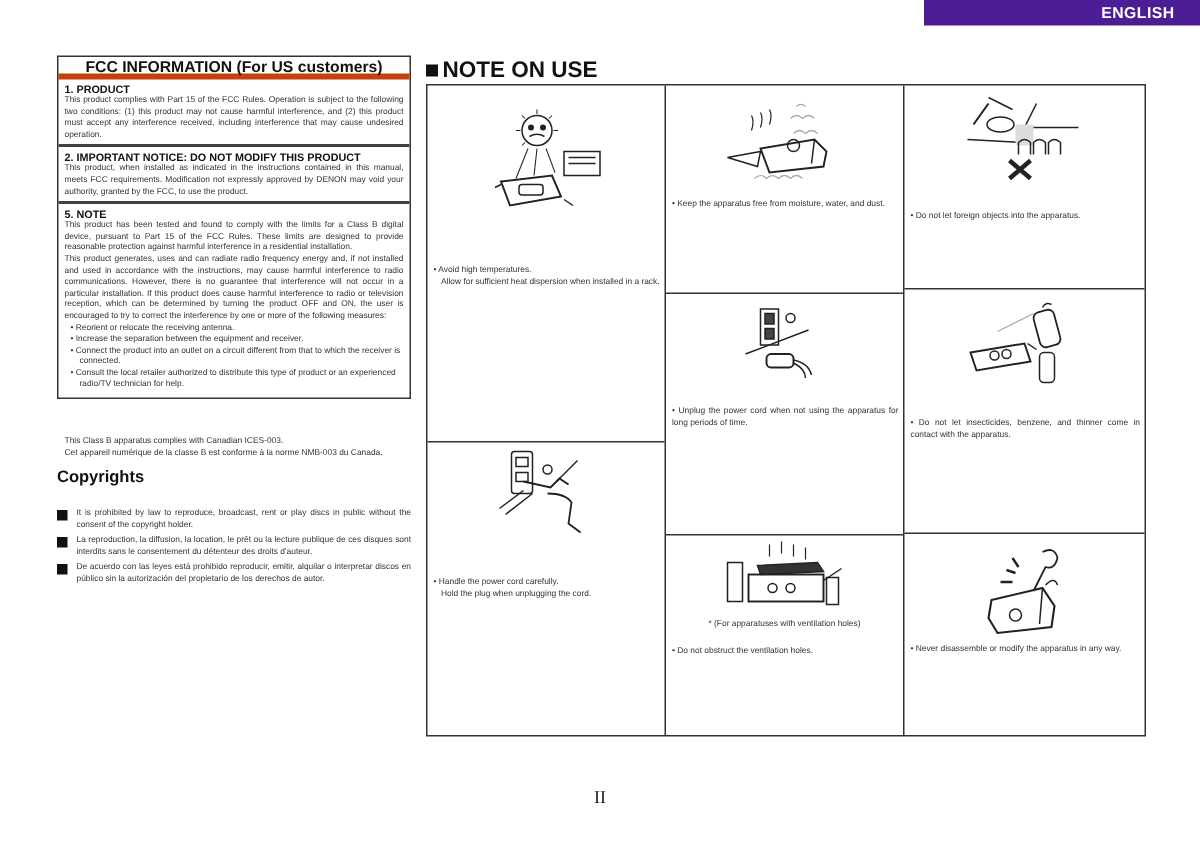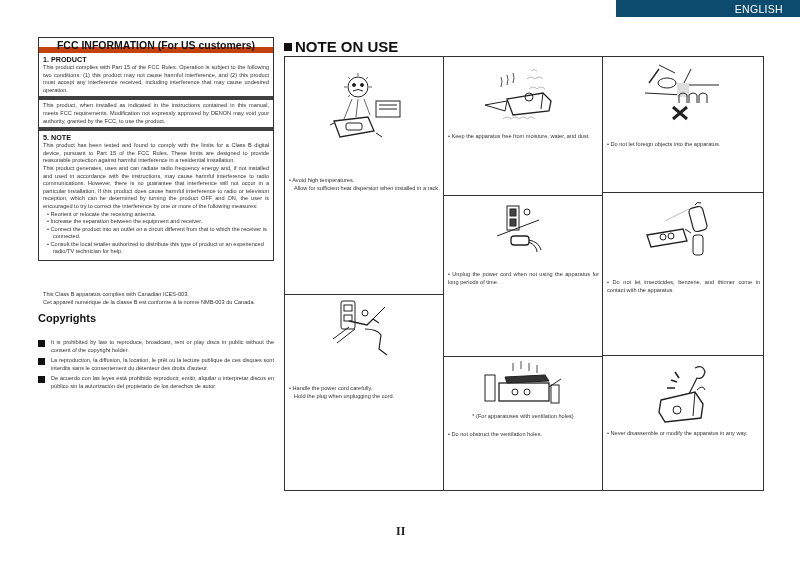--- a/index.html
+++ b/index.html
@@ -1,34 +1,34 @@
 <!DOCTYPE html>
 <html><head>
 <meta charset="utf-8">
 <style>
   * { box-sizing: border-box; margin: 0; padding: 0; }
   html, body { width: 800px; height: 566px; background: #ffffff; overflow: hidden; }
   body { position: relative; font-family: "Liberation Sans", sans-serif; color: #222; }
 
   .lang-banner {
     position: absolute; left: 616px; top: 0; width: 184px; height: 17px;
-    background: #0c4a6e; color: #fff; font-weight: normal; font-size: 10.5px;
+    background: #4c1d95; color: #fff; font-weight: bold; font-size: 10.5px;
     text-align: right; padding-right: 17px; line-height: 18px; letter-spacing: 0.3px;
   }
 
   
   .fcc-box {
     position: absolute; left: 38px; top: 37px; width: 236px;
     border: 1px solid #333;
   }
   .fcc-title {
     text-align: center; font-weight: bold; font-size: 10.5px; height: 15px; line-height: 15px;
-    border-bottom: 6px solid #c2410c; color: #111;
+    border-bottom: 4px solid #c2410c; color: #111;
   }
-  .fcc-sec { padding: 2px 4px 2px 4px; border-bottom: 4px solid #404040; }
+  .fcc-sec { padding: 2px 4px 2px 4px; border-bottom: 2px solid #404040; }
   .fcc-sec:last-child { border-bottom: none; padding-bottom: 4px; }
   .fcc-sec h3 { font-size: 7.2px; font-weight: bold; color: #111; line-height: 9px; }
   .fcc-sec p { font-size: 5.6px; line-height: 7.6px; text-align: justify; color: #333; }
   .fcc-sec ul { list-style: none; padding-left: 4px; }
   .fcc-sec li { font-size: 5.6px; line-height: 7.6px; color: #333; padding-left: 6px; text-indent: -6px; }
   .fcc-sec li::before { content: "• "; }
 
   .canada { position: absolute; left: 43px; top: 291px; width: 230px; font-size: 5.6px; line-height: 7.6px; color: #333; }
 
   .copyrights-title { position: absolute; left: 38px; top: 312px; font-size: 11px; font-weight: bold; color: #111; }
@@ -46,35 +46,36 @@
   .col1 { left: 0; width: 159px; border-right: 1px solid #333; }
   .col2 { left: 159px; width: 159px; border-right: 1px solid #333; }
   .col3 { left: 318px; width: 160px; }
   .cell { position: absolute; left: 0; right: 0; border-bottom: 1px solid #333; }
   .cell.last { border-bottom: none; }
   .cell .illus { position: absolute; left: 0; right: 0; display: flex; justify-content: center; }
   .cell .caption { position: absolute; left: 4px; right: 3px; font-size: 5.6px; line-height: 7.6px; color: #333; text-align: justify; }
   .cell .caption .ind { display: block; padding-left: 5px; }
   .cell .note-small { position: absolute; left: 0; right: 0; text-align: center; font-size: 5.6px; color: #333; }
 
-  .page-num { position: absolute; left: 396px; top: 524px; font-family: "Liberation Serif", serif; font-size: 12px; font-weight: bold; color: #222; }
+  .page-num { position: absolute; left: 396px; top: 524px; font-family: "Liberation Serif", serif; font-size: 12px; font-weight: normal; color: #222; }
   svg { overflow: visible; }
 </style>
 </head>
 <body>
 
 <div class="lang-banner">ENGLISH</div>
 
 <div class="fcc-box">
   <div class="fcc-title">FCC INFORMATION (For US customers)</div>
   <div class="fcc-sec">
     <h3>1. PRODUCT</h3>
     <p>This product complies with Part 15 of the FCC Rules. Operation is subject to the following two conditions: (1) this product may not cause harmful interference, and (2) this product must accept any interference received, including interference that may cause undesired operation.</p>
   </div>
   <div class="fcc-sec">
+    <h3>2. IMPORTANT NOTICE: DO NOT MODIFY THIS PRODUCT</h3>
     <p>This product, when installed as indicated in the instructions contained in this manual, meets FCC requirements. Modification not expressly approved by DENON may void your authority, granted by the FCC, to use the product.</p>
   </div>
   <div class="fcc-sec">
     <h3>5. NOTE</h3>
     <p>This product has been tested and found to comply with the limits for a Class B digital device, pursuant to Part 15 of the FCC Rules.  These limits are designed to provide reasonable protection against harmful interference in a residential installation.</p>
     <p>This product generates, uses and can radiate radio frequency energy and, if not installed and used in accordance with the instructions, may cause harmful interference to radio communications. However, there is no guarantee that interference will not occur in a particular installation. If this product does cause harmful interference to radio or television reception, which can be determined by turning the product OFF and ON, the user is encouraged to try to correct the interference by one or more of the following measures:</p>
     <ul>
       <li>Reorient or relocate the receiving antenna.</li>
       <li>Increase the separation between the equipment and receiver.</li>
       <li>Connect the product into an outlet on a circuit different from that to which the receiver is connected.</li>

